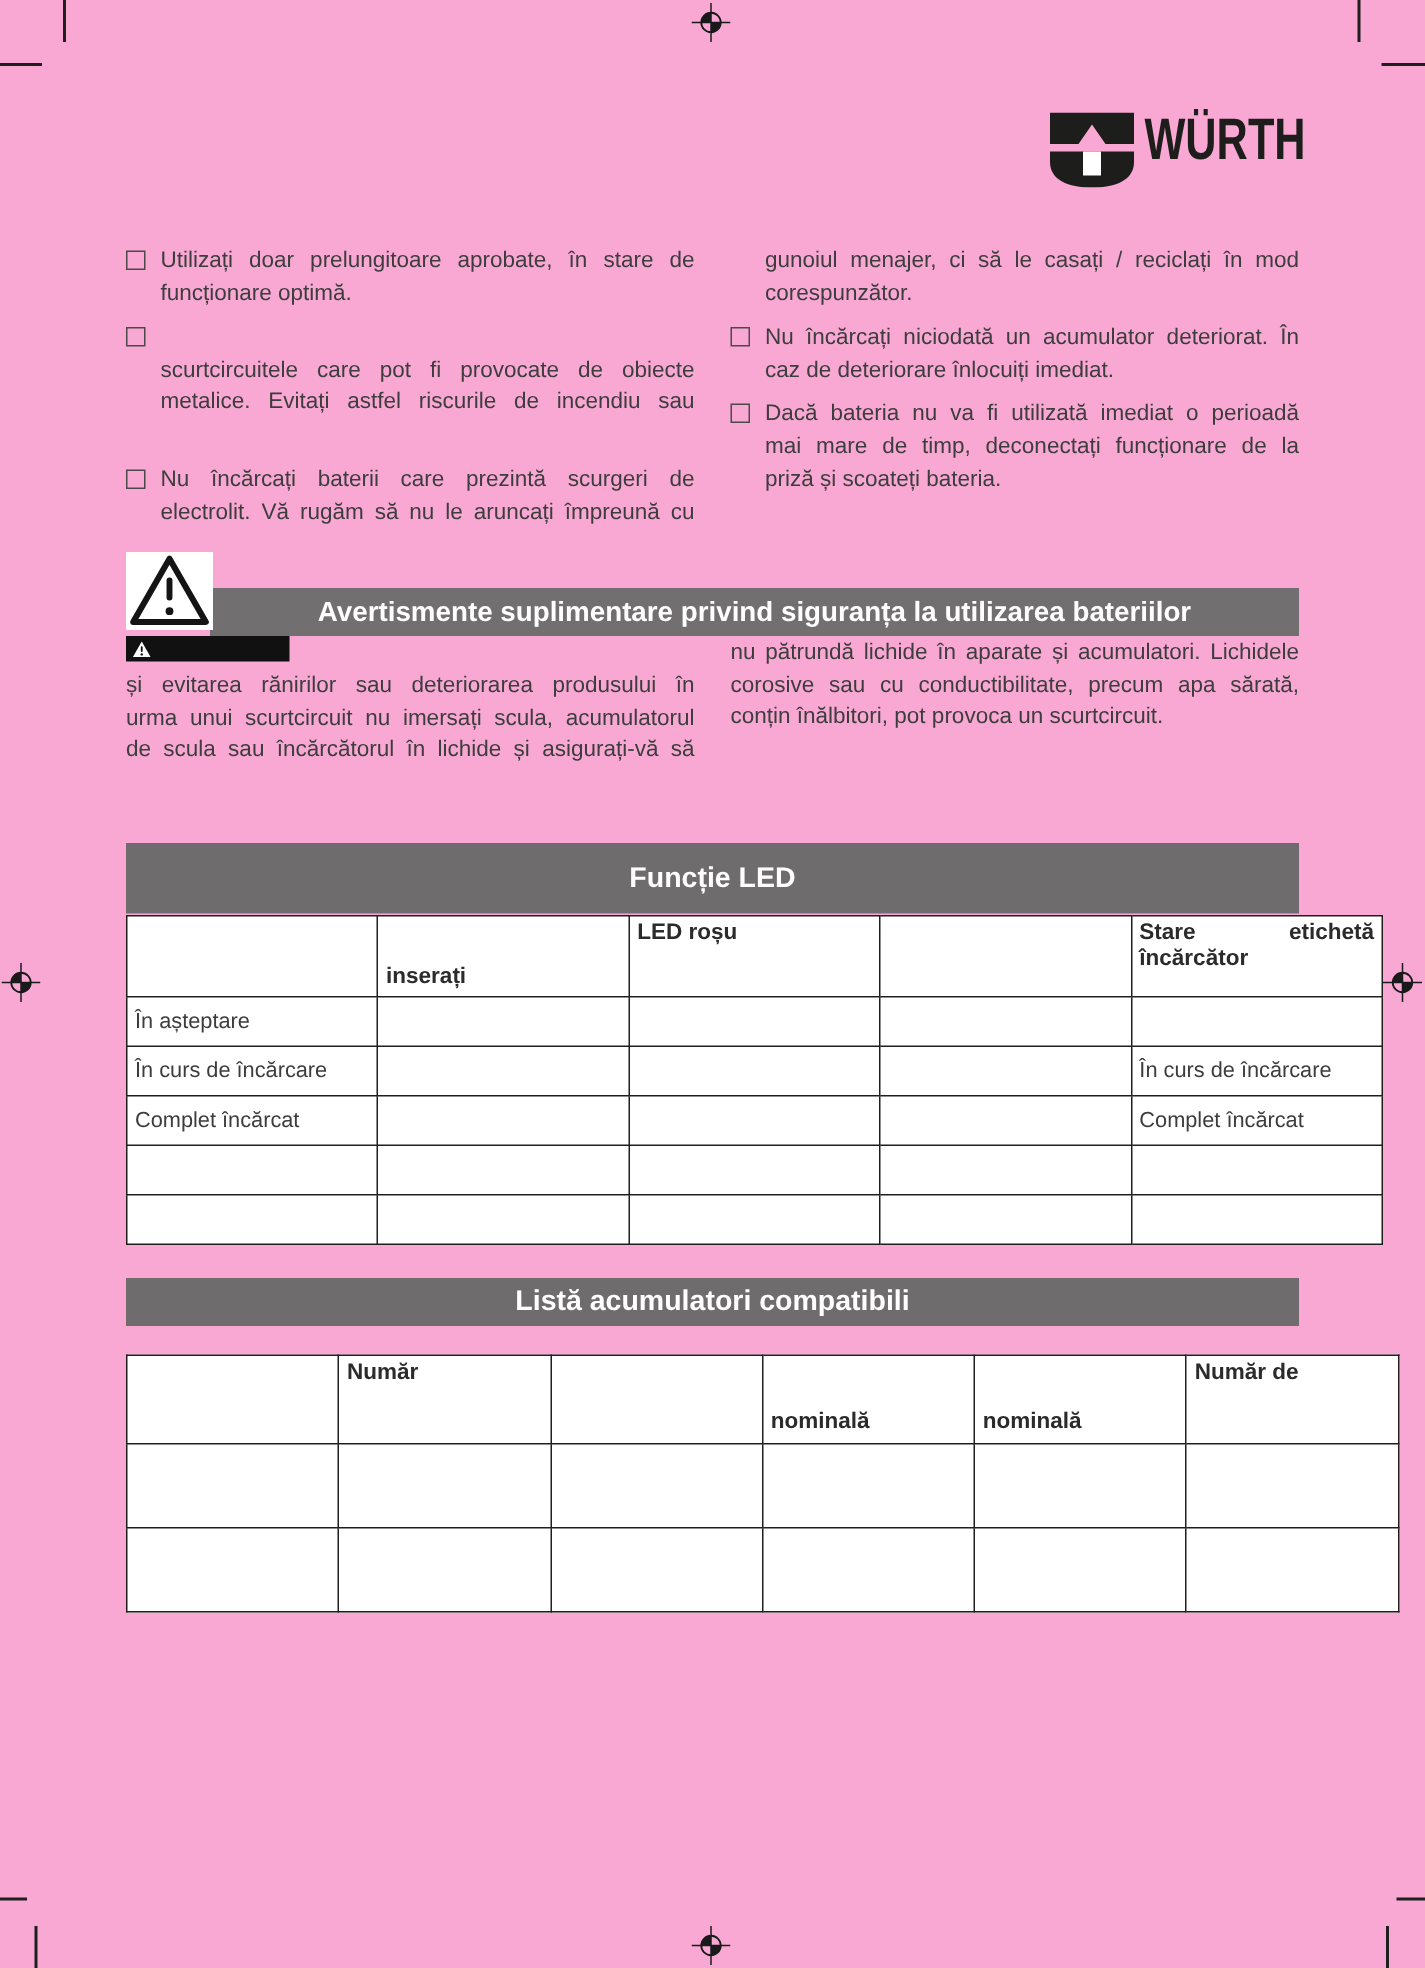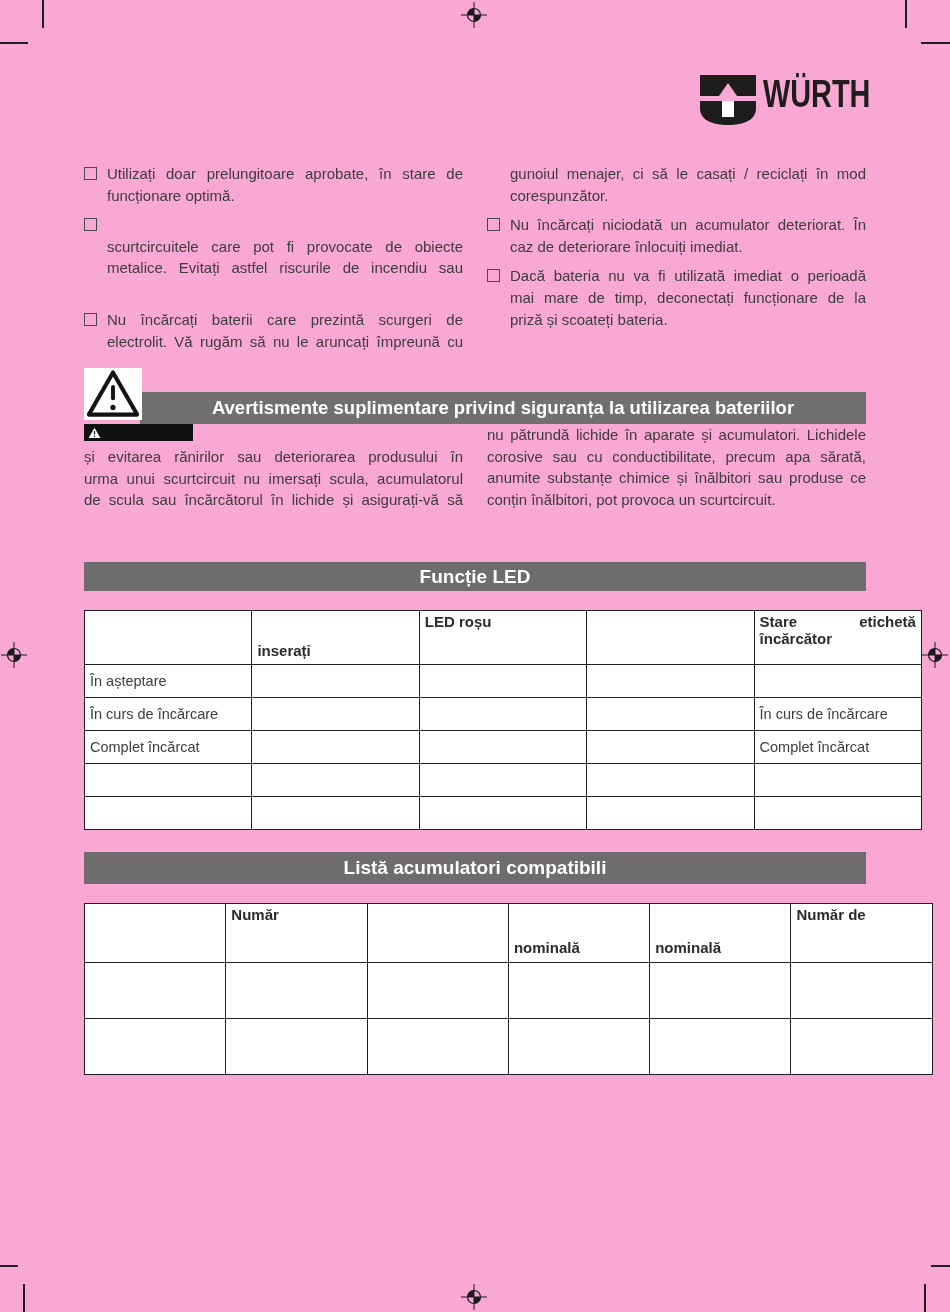--- a/index.html
+++ b/index.html
@@ -33,21 +33,21 @@
               justify-content:center;white-space:nowrap;margin-top:12px;}
   
   .warnp{position:absolute;width:379px;font-size:15px;line-height:21.6px;}
   #warn-left{left:84px;top:424px;}
   #warn-right{left:487px;top:424px;}
   .warn-badge{width:109px;height:17px;background:#111;margin-bottom:5px;
               display:flex;align-items:center;padding-left:4px;box-sizing:border-box;}
   
   .secbar{position:absolute;left:84px;width:782px;background:#6e6c6d;color:#fff;
           font-size:19px;font-weight:bold;display:flex;align-items:center;justify-content:center;}
-  #bar-led{top:562px;height:29px;}
+  #bar-led{top:562px;height:47px;}
   #bar-list{top:852px;height:32px;}
   
   table{position:absolute;left:84px;border-collapse:collapse;table-layout:fixed;
         width:782px;background:#fff;}
   #table-led{top:610px;}
   #table-batt{top:903px;}
   td{border:1px solid #1f1f1f;padding:2px 5px;font-size:14.5px;color:#3d3d3d;
      overflow:hidden;}
   #table-led td{width:156.4px;}
   #table-batt td{width:130.3px;}
@@ -175,21 +175,20 @@
         <circle cx="32" cy="45" r="4" fill="#111111"></circle>
       </svg>
     </div>
     <span class="jline">și evitarea rănirilor sau deteriorarea produsului în</span>
     <span class="jline">urma unui scurtcircuit nu imersați scula, acumulatorul</span>
     <span class="jline">de scula sau încărcătorul în lichide și asigurați-vă să</span>
   </div>
   <div class="warnp" id="warn-right">
     <span class="jline">nu pătrundă lichide în aparate și acumulatori. Lichidele</span>
     <span class="jline">corosive sau cu conductibilitate, precum apa sărată,</span>
-    <span class="jline">anumite substanțe chimice și înălbitori sau produse ce</span>
     <span class="jline last">conțin înălbitori, pot provoca un scurtcircuit.</span>
   </div>
 
   <div class="secbar" id="bar-led">Funcție LED</div>
 
   <table id="table-led">
     <tbody>
         <tr class="hdr">
       <td></td>
       <td class="vbot">inserați</td>

